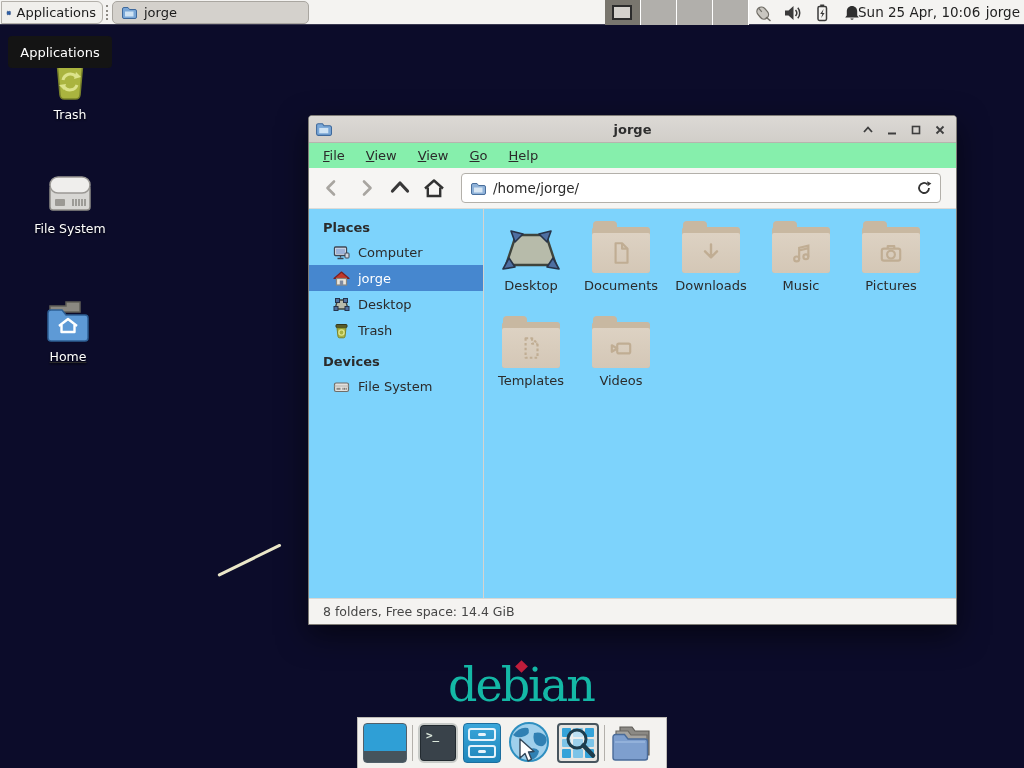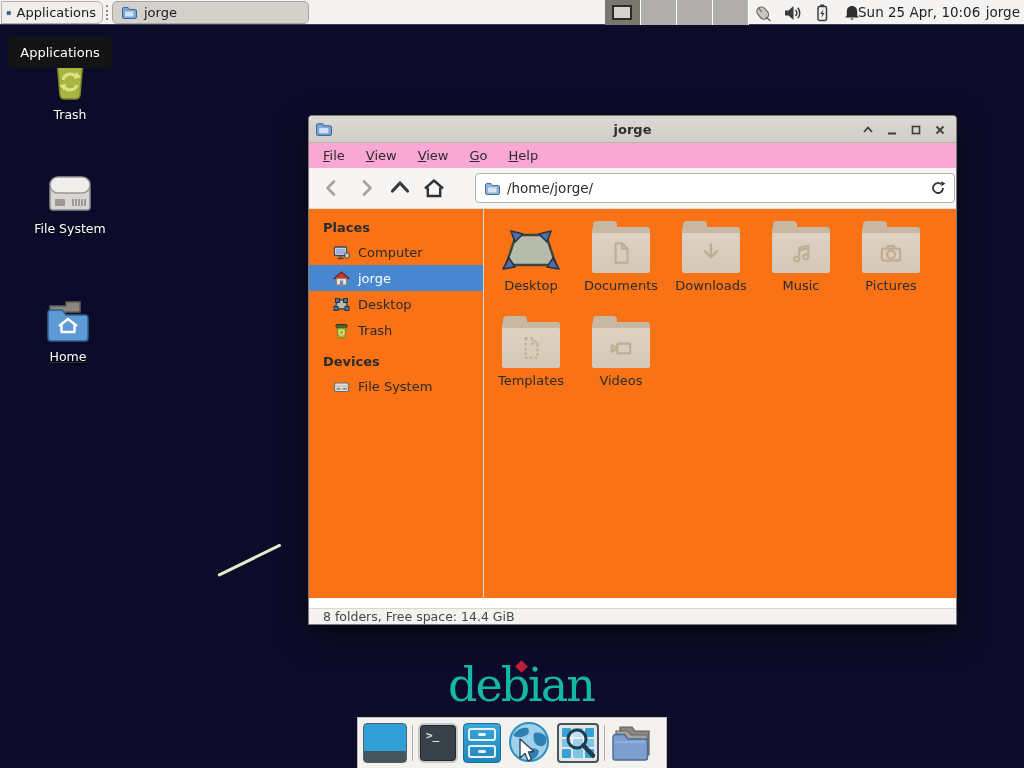--- a/index.html
+++ b/index.html
@@ -71,33 +71,33 @@
   .titlebar { position:absolute; left:0; top:0; right:0; height:27px;
     background:linear-gradient(#dcd9d5,#d1cec9); border-bottom:1px solid #b7b4ae;
     border-radius:3px 3px 0 0; display:flex; align-items:center; }
   .titlebar .t-icon { margin-left:6px; }
   .titlebar .t-title { position:absolute; left:0; right:0; text-align:center;
     font-weight:bold; font-size:13px; color:#2d2d2d; }
   .t-controls { position:absolute; right:10px; top:0; height:27px; display:flex; align-items:center; gap:11px; }
   .t-btn { width:13px; height:13px; display:flex; align-items:center; justify-content:center; }
 
   .menubar { position:absolute; left:0; top:27px; right:0; height:25px;
-    background:#f9a8d4; display:flex; align-items:center; padding-left:14px; gap:21px; }
+    background:#86efac; display:flex; align-items:center; padding-left:14px; gap:21px; }
   .menu-item { display:inline-block; font-size:13px; color:#2b2b2b; }
   .menu-item::first-letter { text-decoration:underline; }
 
   .toolbar { position:absolute; left:0; top:52px; right:0; height:41px;
     background:#f6f5f3; border-bottom:1px solid #dddbd7; display:flex; align-items:center; }
   .nav-btn { width:34px; height:32px; display:flex; align-items:center; justify-content:center; }
   .nav-back { margin-left:6px; } 
-  .pathbar { margin-left:24px; width:480px; height:30px; background:#ffffff;
+  .pathbar { margin-left:10px; width:480px; height:30px; background:#ffffff;
     border:1px solid #b3b0aa; border-radius:4px; display:flex; align-items:center; padding:0 8px; gap:7px; }
   .pathbar .path-text { flex:1; font-size:13.5px; color:#2b2b2b; }
 
-  .w-content { position:absolute; left:0; top:93px; right:0; bottom:26px; display:flex; background:#f97316; }
+  .w-content { position:absolute; left:0; top:93px; right:0; bottom:26px; display:flex; background:#7dd3fc; }
   .sidebar { width:175px; border-right:1px solid #d5d3cf; padding-top:6px; }
   .sb-header { height:24px; display:flex; align-items:center; padding-left:14px;
     font-weight:bold; color:#2b2b2b; }
   .sb-header.devices { margin-top:6px; }
   .sb-row { height:26px; display:flex; align-items:center; gap:8px; padding-left:24px; color:#2b2b2b; }
   .sb-row.selected { background:#4687cf; color:#ffffff; }
 
   .files { flex:1; position:relative; }
   .file-grid { position:absolute; left:2px; top:12px; display:grid;
     grid-template-columns:repeat(5,90px); grid-auto-rows:95px; }
@@ -107,21 +107,21 @@
   .folder { position:relative; width:58px; height:52px; }
   .folder .tab  { position:absolute; top:0; left:1px; width:24px; height:12px;
     background:#c8b8a1; border-radius:4px 4px 0 0; }
   .folder .back { position:absolute; top:6px; left:0; right:0; height:46px;
     background:#c8b8a1; border-radius:3px; }
   .folder .front{ position:absolute; top:12px; left:0; right:0; bottom:0;
     background:linear-gradient(#ddd2c3,#d4c7b6); border-radius:2px 2px 3px 3px;
     display:flex; align-items:center; justify-content:center; }
   .special-icon { width:58px; height:52px; display:flex; align-items:flex-end; justify-content:center; }
 
-  .statusbar { position:absolute; left:0; right:0; bottom:0; height:16px;
+  .statusbar { position:absolute; left:0; right:0; bottom:0; height:26px;
     background:#f4f3f1; border-top:1px solid #d9d7d3; display:flex; align-items:center;
     padding-left:14px; font-size:12.5px; color:#464646; }
 
   
   .dock { position:absolute; left:357px; top:717px; width:310px; height:52px;
     background:#f3f2ef; border:1px solid #bfbcb7; display:flex; align-items:center;
     padding:0 5px; gap:5px; }
   .dock-sep { width:1px; height:36px; background:#b3b0ab; }
   .dock-item { display:flex; align-items:center; justify-content:center; }
   .icon-showdesk { width:44px; height:40px; border:1px solid #51606a; border-radius:4px;

